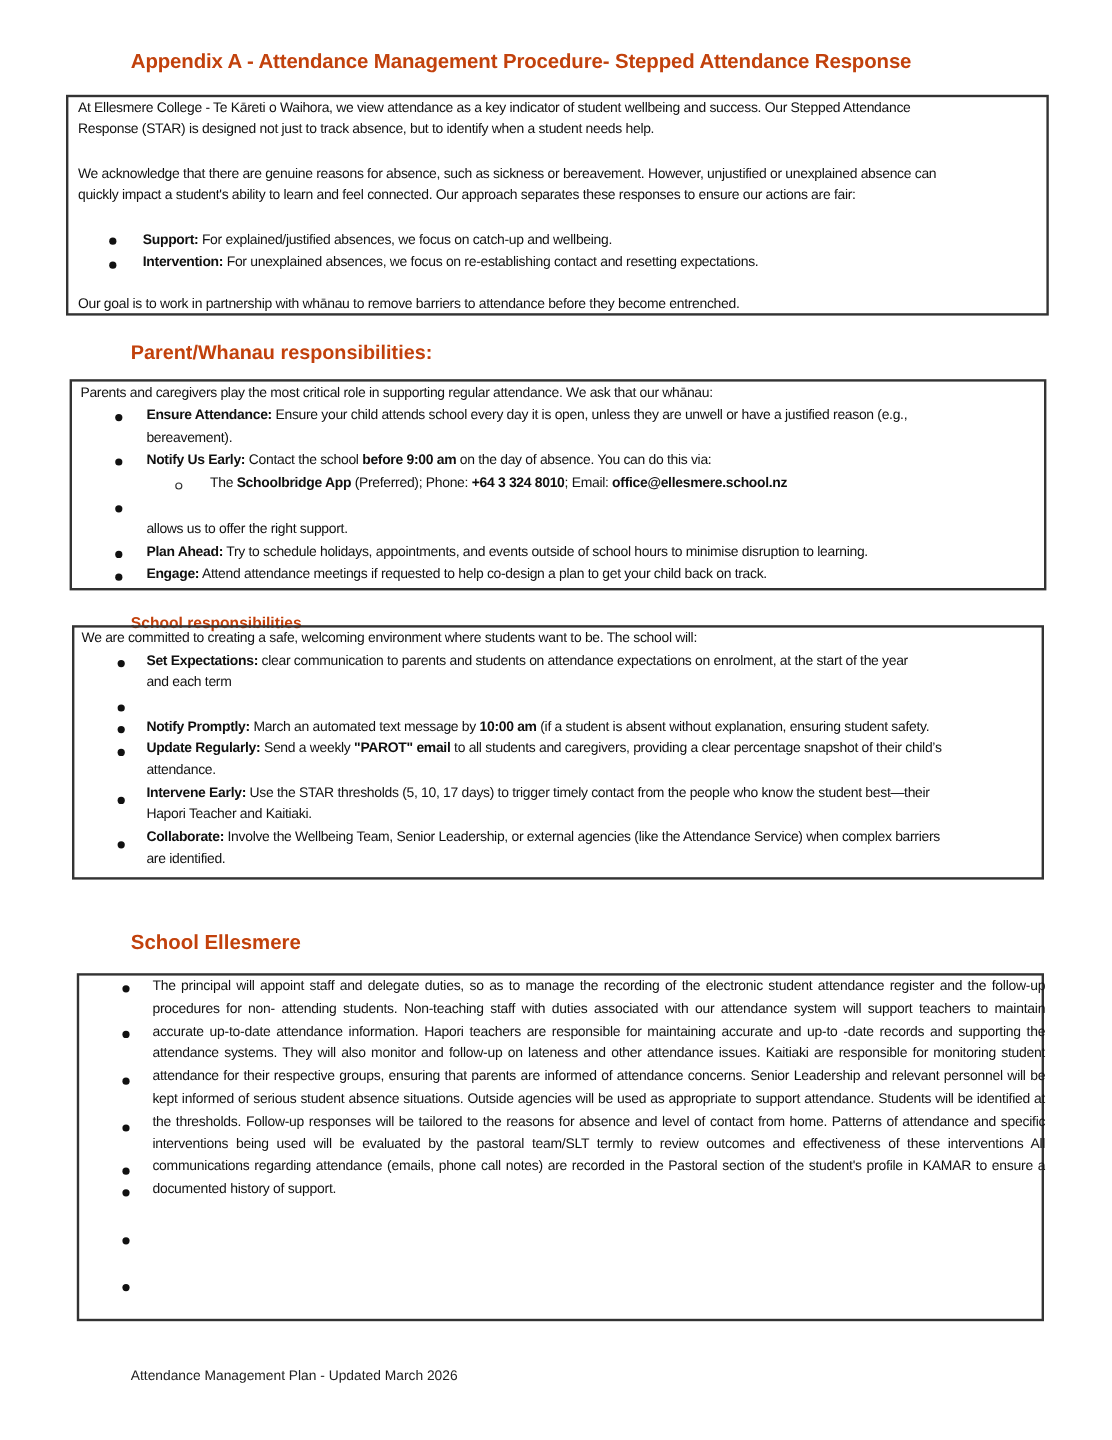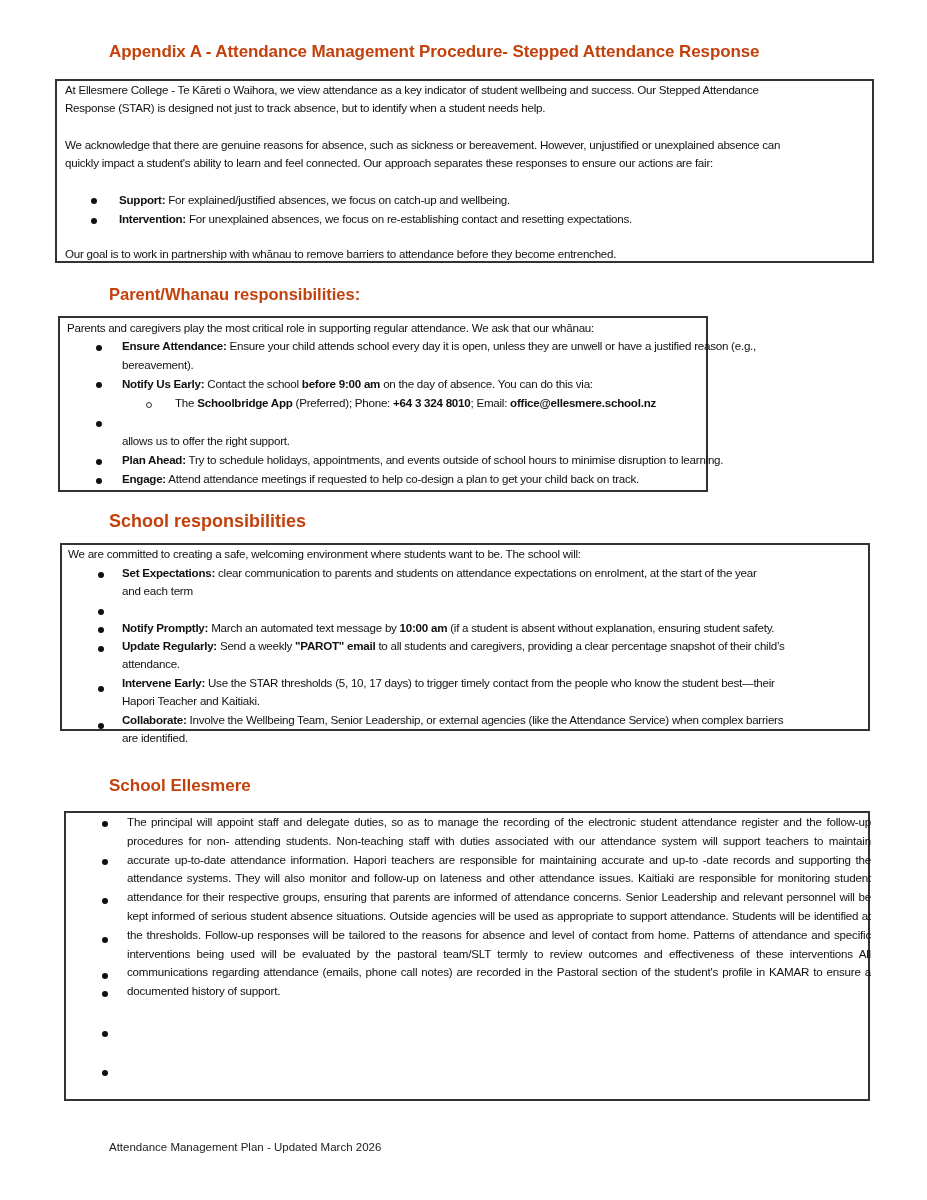--- a/index.html
+++ b/index.html
@@ -7,30 +7,30 @@
     width: 927px; height: 1200px; position: relative; overflow: hidden;
     font-family: "Liberation Sans", "DejaVu Sans", sans-serif;
     color: #111111;
   }
   .h {
     position: absolute; font-weight: bold; margin: 0;
     font-family: "Liberation Sans", sans-serif; color: #c2410c;
   }
   .h1 { left: 109px; top: 42px; font-size: 17px; letter-spacing: -0.1px; }
   .h2 { left: 109px; top: 285px; font-size: 16.5px; }
-  .h3 { left: 109px; top: 511px; font-size: 18px; }
+  .h3 { left: 109px; top: 511px; font-size: 13px; }
   .h4 { left: 109px; top: 776px; font-size: 17px; }
 
   .box {
     position: absolute; border: 2px solid #333; box-sizing: border-box;
     font-size: 11.6px; line-height: 18.4px; letter-spacing: -0.25px;
   }
   .box1 { left: 55px; top: 79px; width: 819px; height: 184px; padding: 0 8px; }
-  .box2 { left: 58px; top: 316px; width: 650px; height: 176px; padding: 0 8px; }
-  .box3 { left: 60px; top: 543px; width: 810px; height: 188px; padding: 16px 8px; }
+  .box2 { left: 58px; top: 316px; width: 814px; height: 176px; padding: 0 8px; }
+  .box3 { left: 60px; top: 521px; width: 810px; height: 212px; padding: 16px 8px; }
   .box4 { left: 64px; top: 811px; width: 806px; height: 290px; padding: 12px; border-right: 2px solid #333; }
 
   .p { position: absolute; white-space: nowrap; }
   .bul {
     position: absolute; width: 6px; height: 6px; border-radius: 50%; background: #111;
   }
   .sub-bul {
     position: absolute; width: 6px; height: 6px; border-radius: 50%;
     border: 1px solid #333; box-sizing: border-box; background: #fff;
   }

